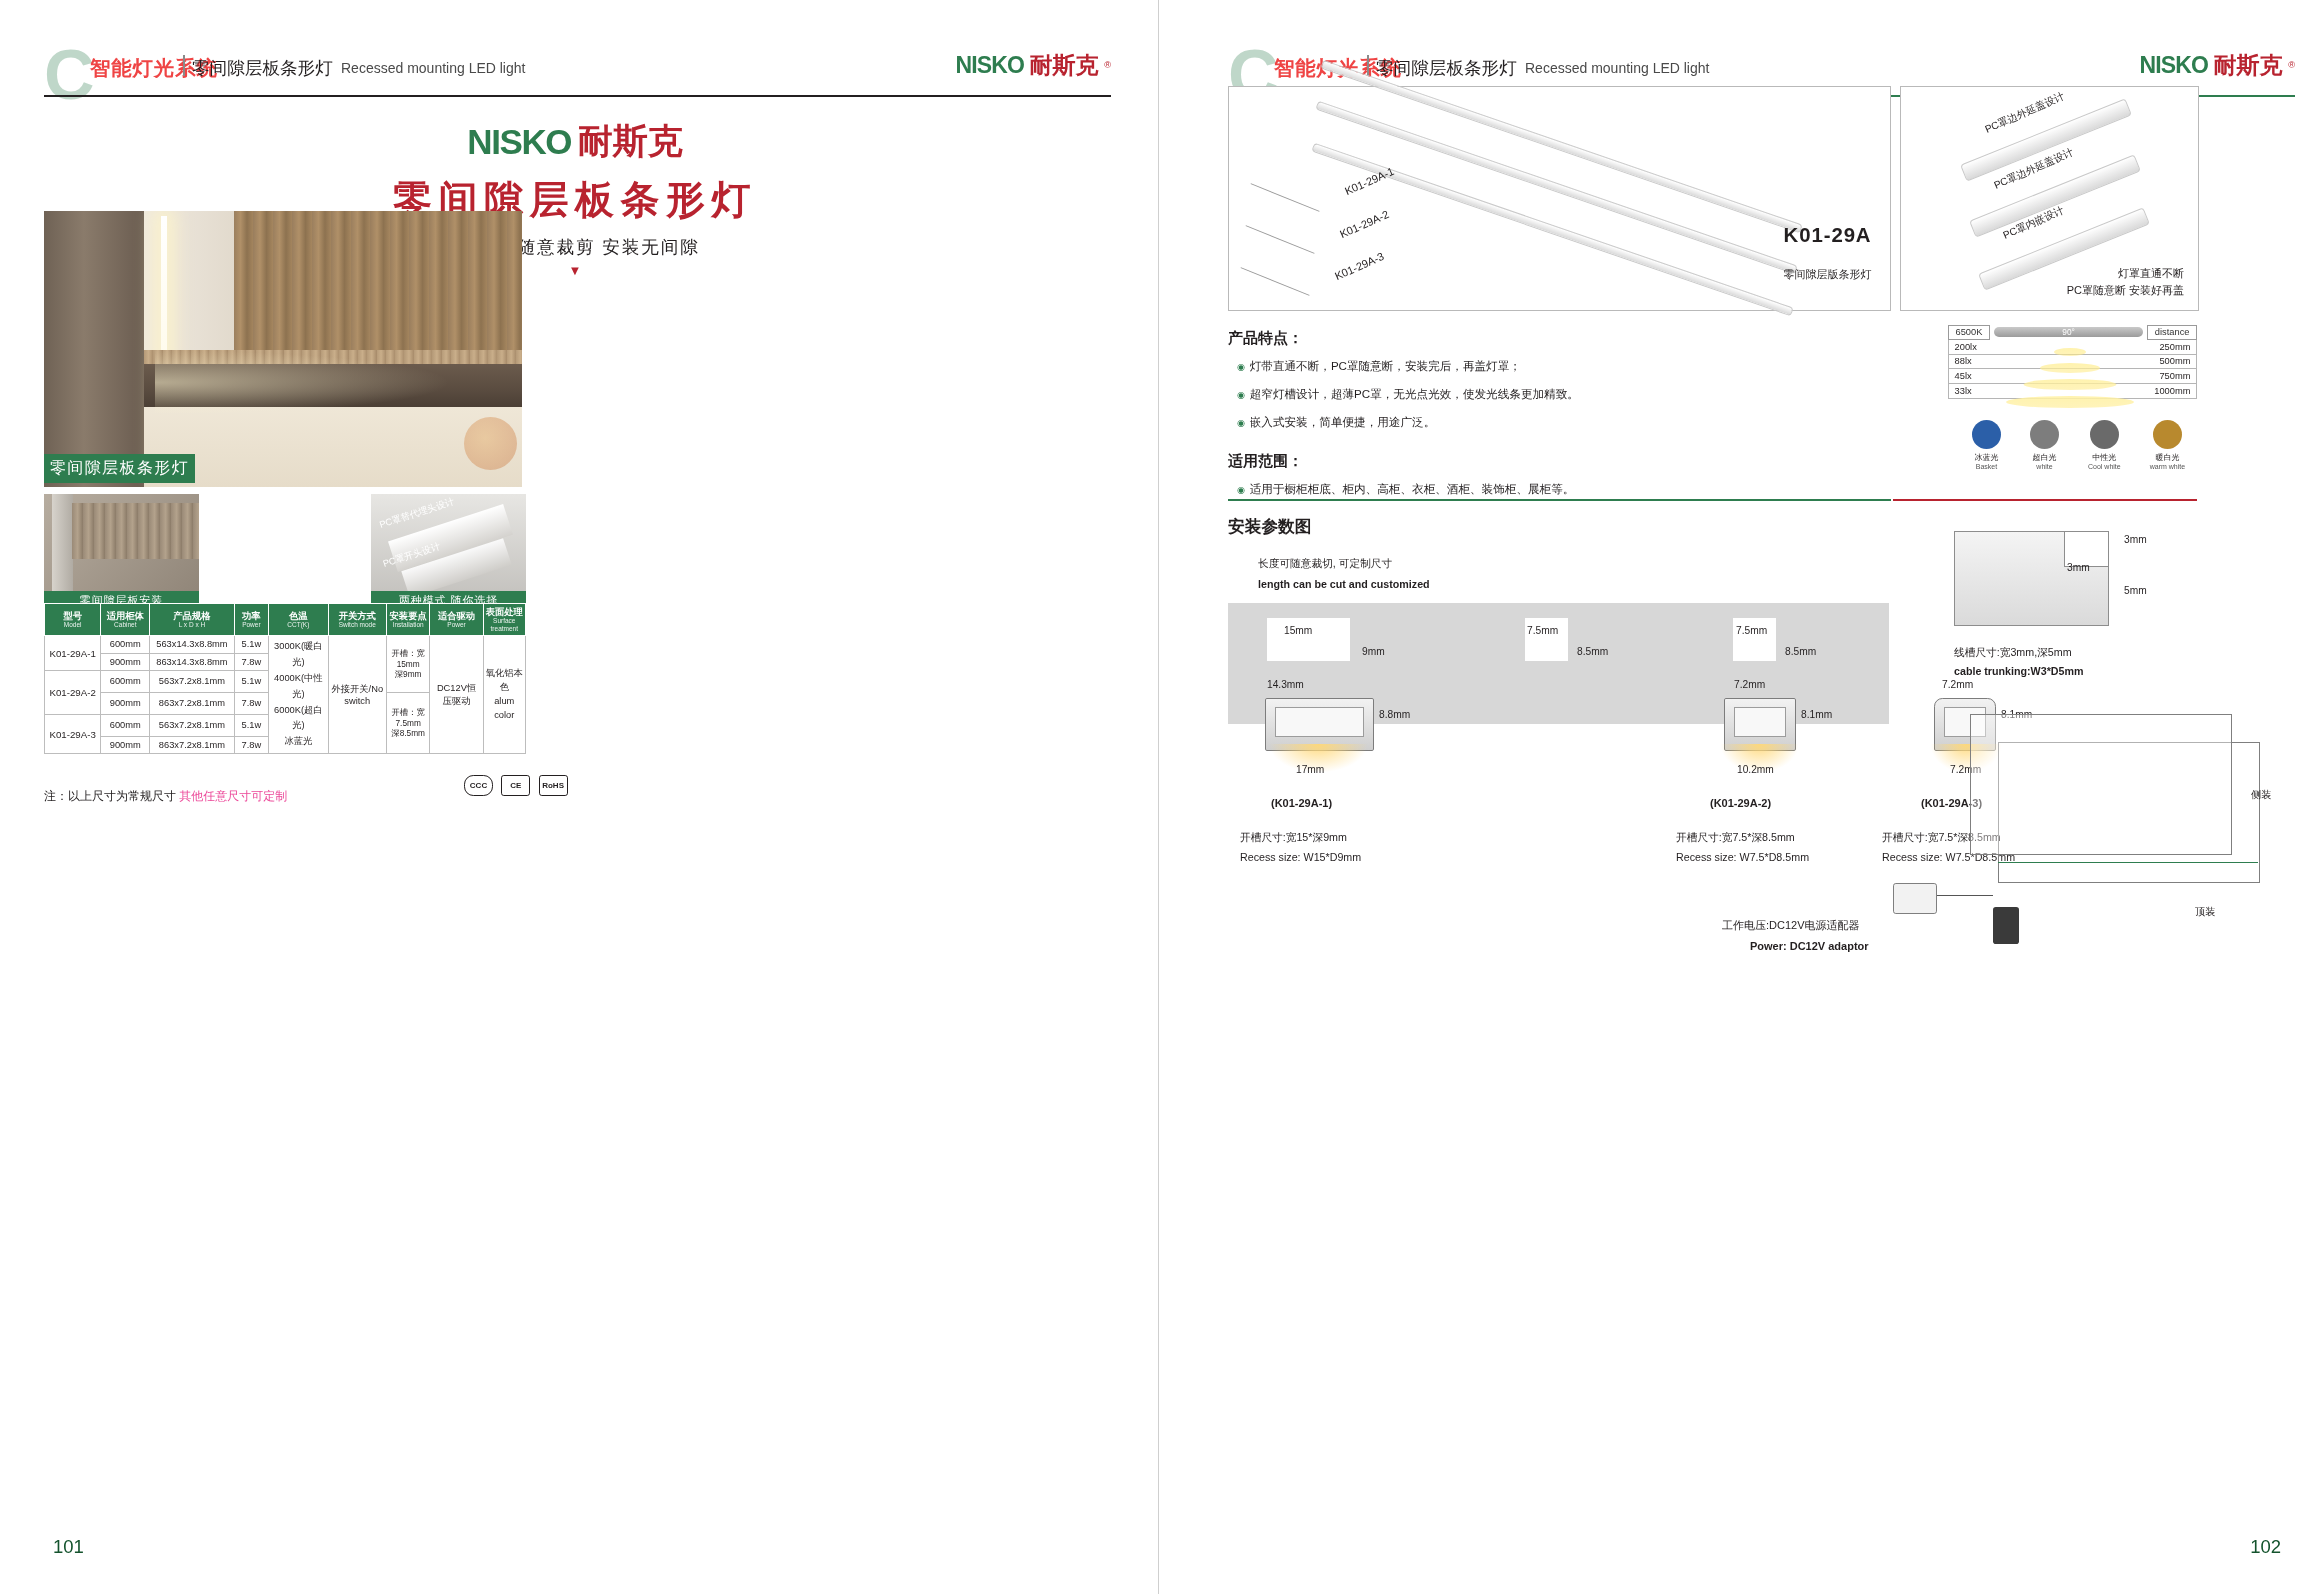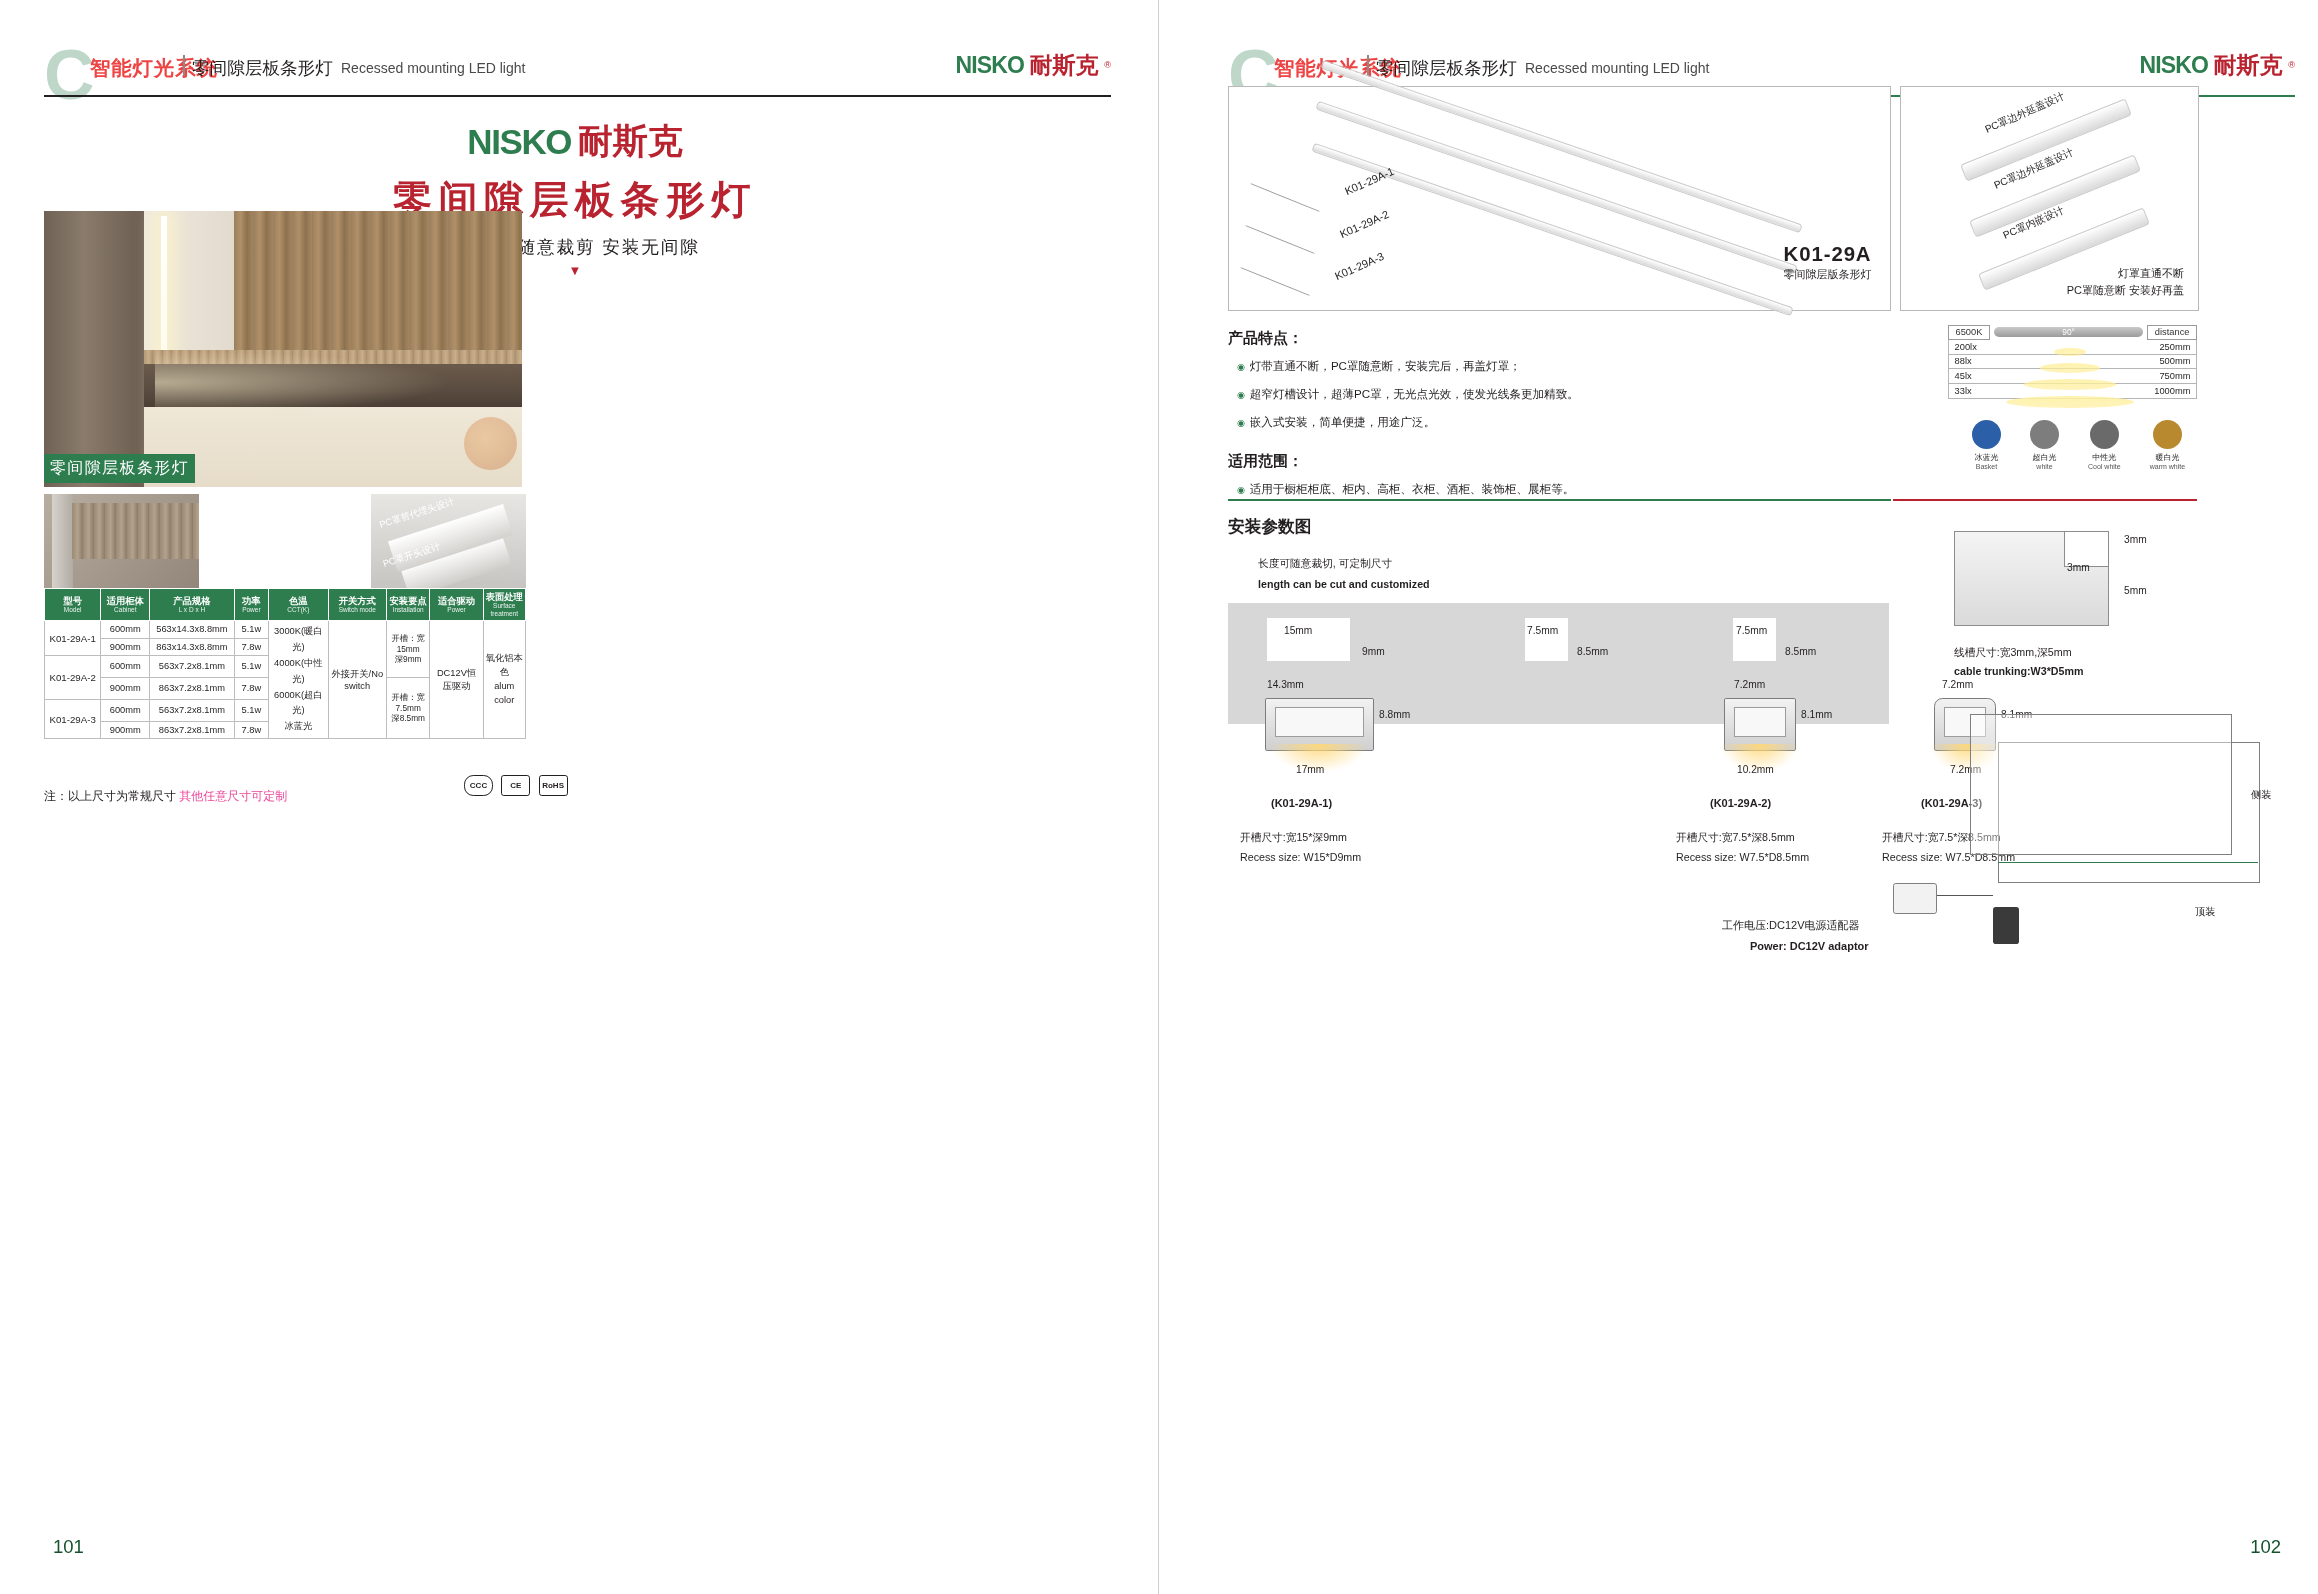--- a/index.html
+++ b/index.html
@@ -71,41 +71,41 @@
   #simg2{left:208px;width:155px;background:linear-gradient(180deg,#cfcbc4,#9d9a94);}
   #simg2 .bar{position:absolute;left:0;top:40px;width:155px;height:29px;
         background:linear-gradient(180deg,#e9e7e3,#b9b6b1);transform:rotate(-4deg);}
   #simg2 .led{position:absolute;left:9.3px;top:48px;width:139px;height:9.3px;background:#f5f0c9;transform:rotate(-4deg);}
   #simg3{left:371px;width:155px;background:linear-gradient(180deg,#e7e6e3,#bfbdb9);}
   #simg3 .prof{position:absolute;left:18.5px;top:28px;width:121px;height:32px;background:linear-gradient(180deg,#fff,#d4d2ce);transform:rotate(-18deg);}
   #simg3 .prof2{position:absolute;left:32px;top:60px;width:107px;height:28px;background:linear-gradient(180deg,#fafafa,#cfcdc9);transform:rotate(-18deg);}
   .simg-note{position:absolute;font-size:9.3px;color:#fff;transform:rotate(-18deg);}
 
   
-  .tbl{position:absolute;left:44px;top:588px;width:482px;border-collapse:collapse;font-size:9.3px;}
+  .tbl{position:absolute;left:44px;top:603px;width:482px;border-collapse:collapse;font-size:9.3px;}
   .tbl th{background:#2e7d4f;color:#fff;border:0.5px solid #fff;padding:2.8px 0.9px;line-height:1.15;font-weight:bold;}
   .tbl th .en{display:block;font-size:6.5px;font-weight:normal;opacity:.9;}
   .tbl td{border:0.5px solid #bdbdbd;padding:3.2px 1.9px;text-align:center;color:#231f20;}
   .tbl .model{font-size:9.7px;}
   .note{position:absolute;left:44px;top:788px;font-size:12px;color:#231f20;}
   .note .red{color:#ec4899;}
   .certs{position:absolute;left:464px;top:775px;display:flex;gap:8.3px;align-items:center;}
   .cert{width:27px;height:18.5px;border:0.9px solid #231f20;border-radius:9.3px;display:flex;align-items:center;justify-content:center;font-size:8px;font-weight:bold;}
   .cert.sq{border-radius:2.8px;}
 
   
   .rbox{position:absolute;border:0.9px solid #b9b9b9;background:#fff;}
   #rbox1{left:44px;top:86px;width:661px;height:223px;}
   #rbox2{left:716px;top:86px;width:297px;height:223px;}
   .bar3d{position:absolute;height:7.4px;border-radius:3.7px;background:linear-gradient(180deg,#ffffff,#d9d9d9);border:0.5px solid #c9c9c9;}
   .wire{position:absolute;height:1.4px;background:#9a9a9a;}
   .blabel{position:absolute;font-size:11px;color:#231f20;transform:rotate(-24deg);}
   .kcode{position:absolute;right:18.5px;bottom:28px;text-align:right;}
   .kcode .big{font-size:20.4px;font-weight:bold;letter-spacing:0.9px;}
-  .kcode .sm{font-size:11px;margin-top:1px;}
+  .kcode .sm{font-size:11px;margin-top:20px;}
   .r2lab{position:absolute;font-size:10.2px;color:#231f20;transform:rotate(-24deg);}
   .r2bot{position:absolute;right:14px;bottom:12px;text-align:right;font-size:11px;color:#231f20;line-height:1.5;}
 
   .sec-title{position:absolute;font-size:15px;font-weight:bold;color:#231f20;}
   .bullet{position:absolute;font-size:11.6px;color:#231f20;}
   .bullet:before{content:"\25C9";color:#2e7d4f;margin-right:4.6px;font-size:9.3px;}
 
   
   .lux{position:absolute;left:764px;top:325px;width:249px;}
   .lux .top{display:flex;justify-content:space-between;align-items:center;background:#ffffff;}

